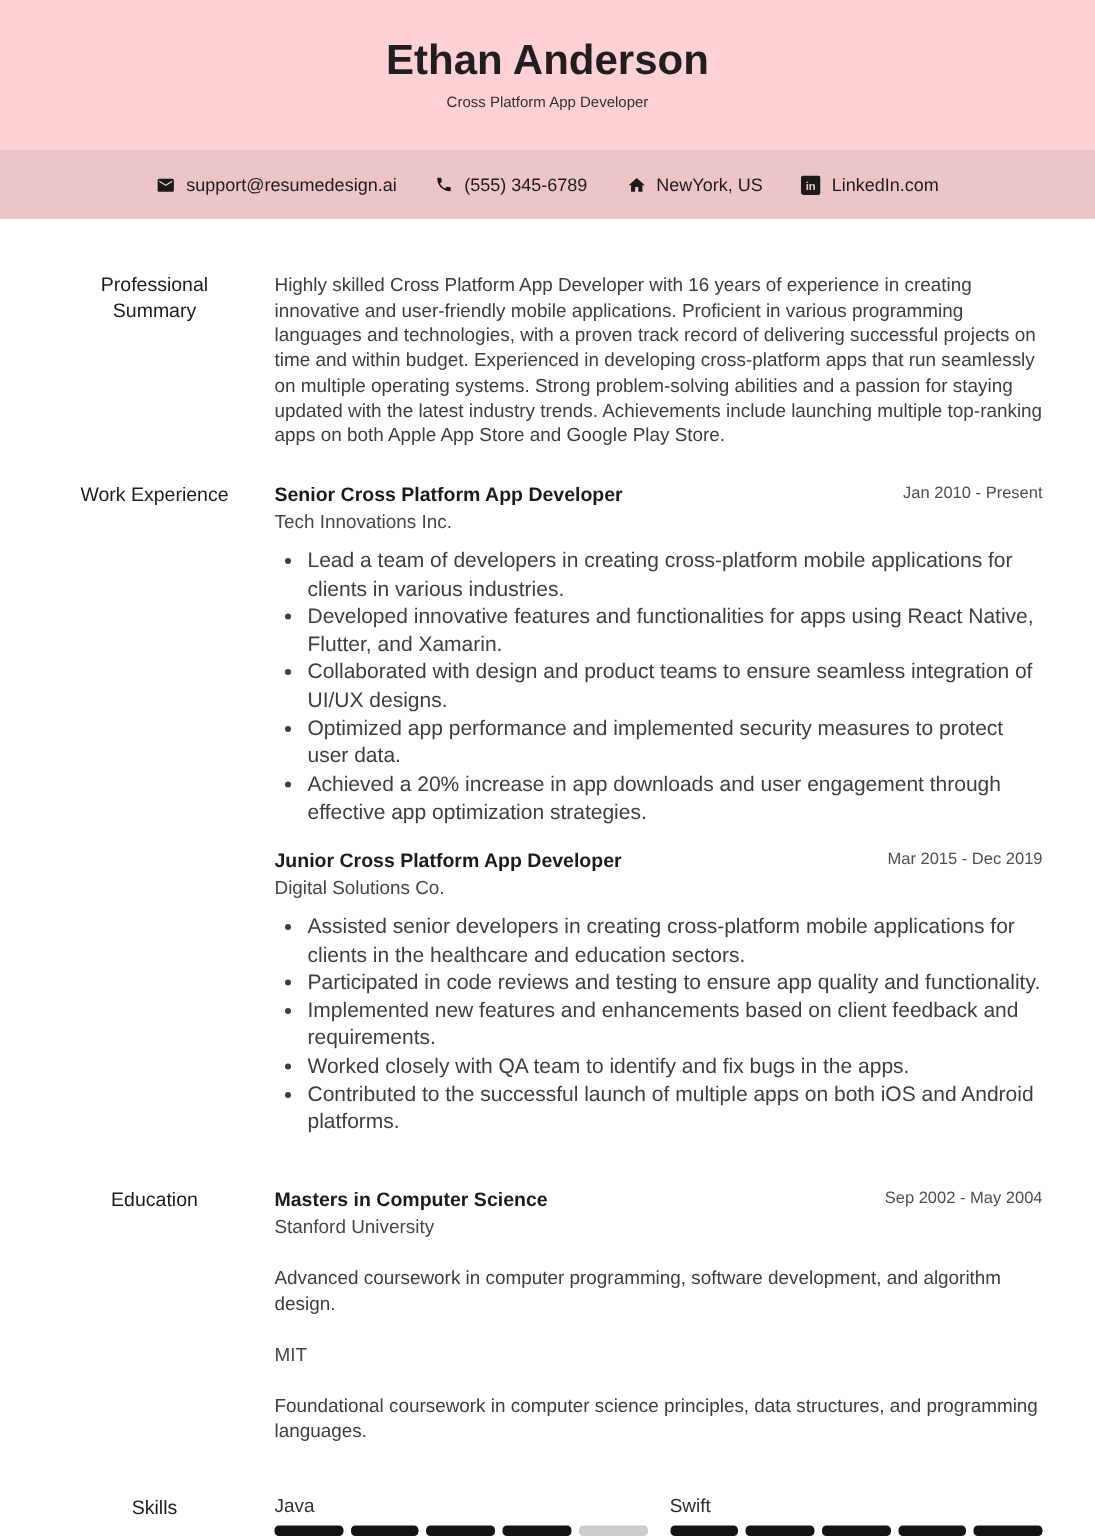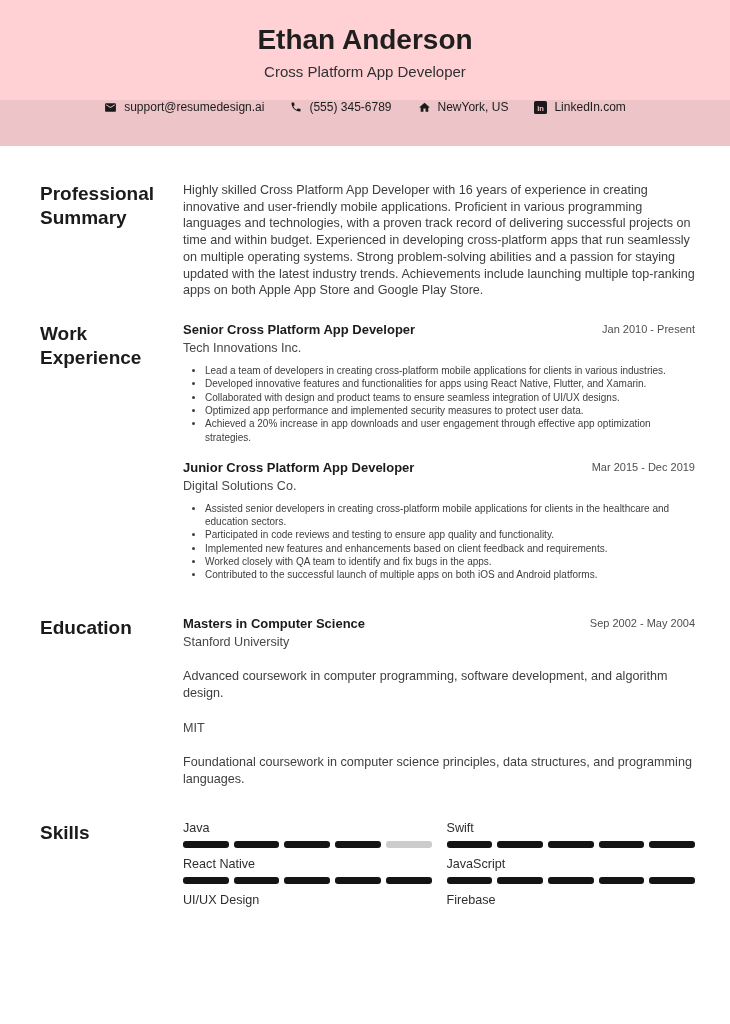--- a/index.html
+++ b/index.html
@@ -3,48 +3,48 @@
 <meta charset="utf-8">
 <style>
   * { margin:0; padding:0; box-sizing:border-box; }
   html,body { width:730px; height:1024px; overflow:hidden; background:#ffffff;
     font-family:"Liberation Sans","DejaVu Sans",sans-serif; }
   .page { width:730px; height:1024px; background:#fff; overflow:hidden; }
 
   
   .header { background:#ffd1d4; height:100px; text-align:center; padding-top:25px; }
   .name { font-size:28px; font-weight:700; color:#1f1f1f; line-height:1.1; }
-  .job-title-sub { font-size:15px; color:#303030; margin-top:7px; }
+  .job-title-sub { font-size:10px; color:#303030; margin-top:7px; }
 
   
   .contact-bar { background:#edc4c7; height:46px; display:flex; justify-content:center;
-    align-items:flex-start; gap:26px; }
+    align-items:center; gap:26px; }
   .contact-item { display:flex; align-items:center; gap:7px; font-size:12px; color:#1c1c1c; }
   .contact-item svg { display:block; }
 
   
   .main { padding:0 35px 0 40px; }
   .section { display:grid; grid-template-columns:126px 1fr; column-gap:17px; }
-  .section-heading { text-align:left; font-size:19px; font-weight:700; color:#1b1b1b;
+  .section-heading { text-align:center; font-size:13px; font-weight:400; color:#1b1b1b;
     line-height:1.28; }
   .sec-summary { margin-top:36px; }
   .sec-experience { margin-top:23px; }
   .sec-education { margin-top:35px; }
   .sec-skills { margin-top:34px; }
 
   .body-text { font-size:12.6px; line-height:1.33; color:#3e3e3e; }
 
   
   .entry + .entry { margin-top:16px; }
   .entry-head { display:flex; justify-content:space-between; align-items:flex-start; }
   .entry-title { font-size:13px; font-weight:700; color:#1b1b1b; line-height:1.3;text-align:right; }
   .entry-dates { font-size:11px; color:#4f4f4f; white-space:nowrap; margin-left:14px; margin-top:1px; }
   .entry-sub { font-size:12.6px; color:#474747; margin-top:2px; }
   ul.bullets { margin-top:9px; padding-left:22px; list-style:disc; }
-  ul.bullets li { font-size:10px; line-height:1.33; color:#3e3e3e; }
+  ul.bullets li { font-size:14px; line-height:1.33; color:#3e3e3e; }
   .degree-desc { margin-top:19px; }
   .degree + .degree { margin-top:19px; }
 
   
   .skills-grid { display:grid; grid-template-columns:1fr 1fr; column-gap:15px; row-gap:9px; }
   .skill-name { font-size:12.6px; color:#2e2e2e; margin-bottom:6px; }
   .skill-bar { display:flex; gap:5px; }
   .skill-seg { flex:1; height:7px; border-radius:3px; background:#cccccc; }
   .skill-seg.filled { background:#141414; }
 </style>

